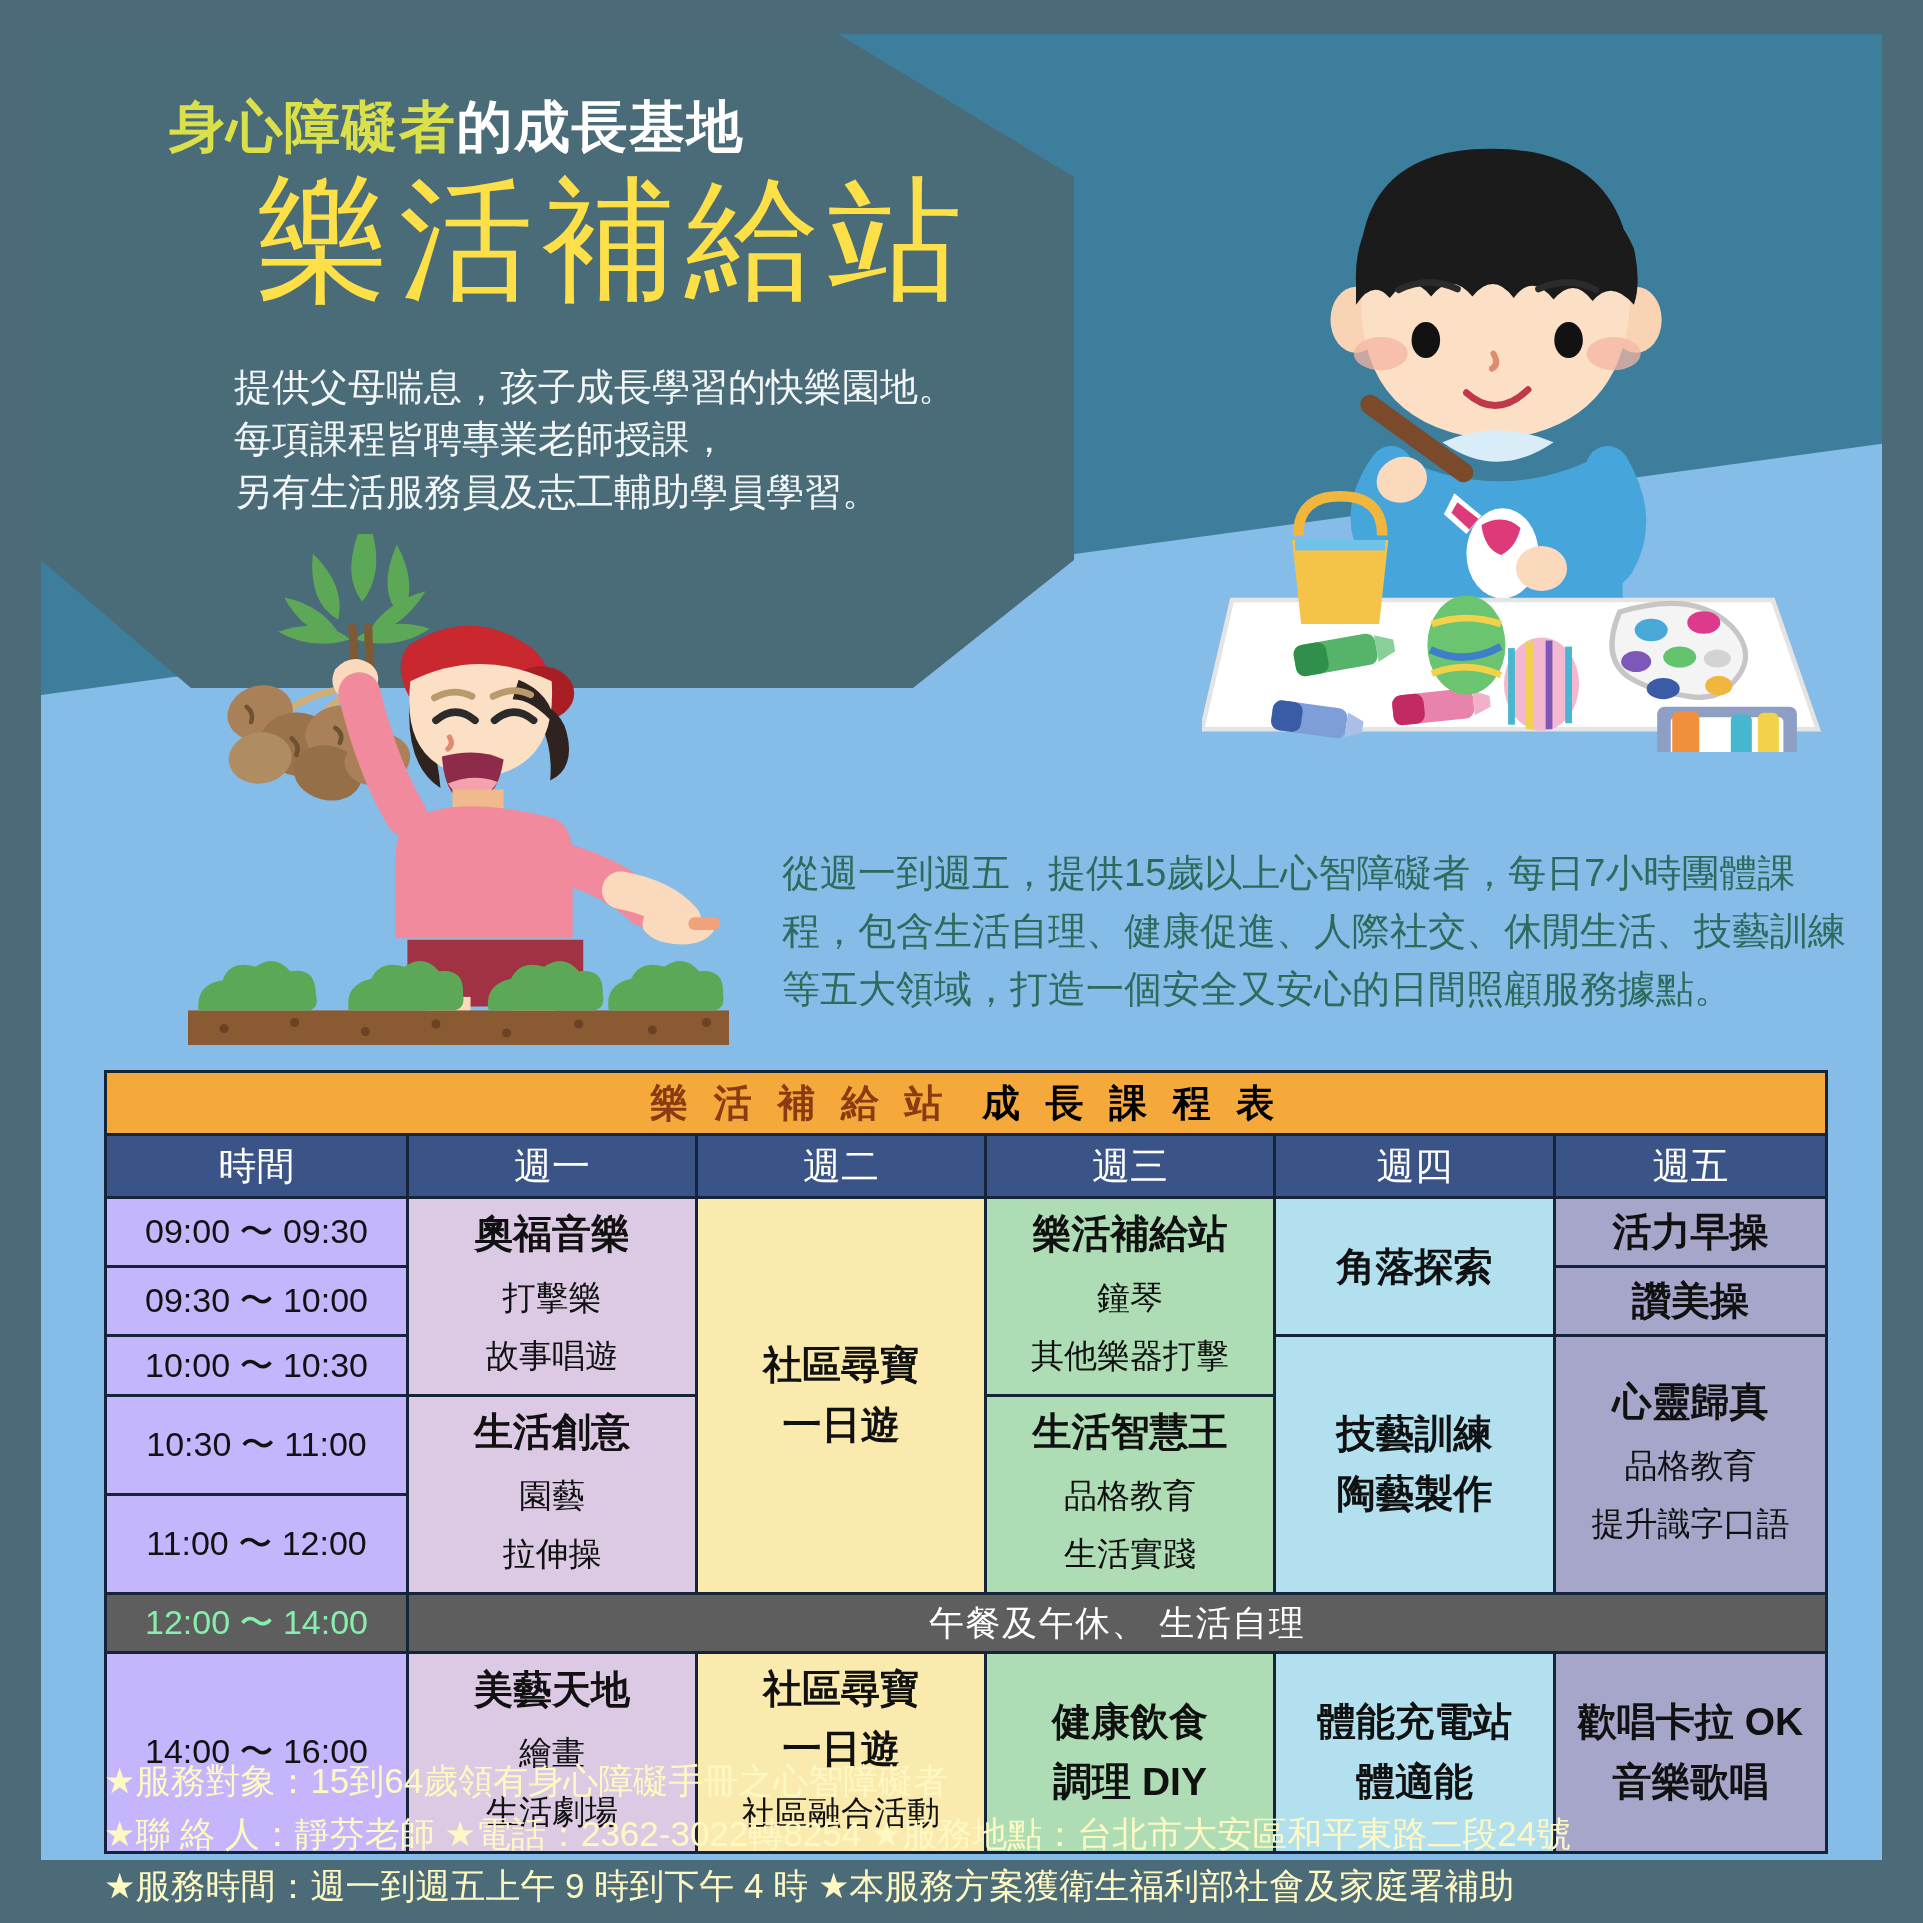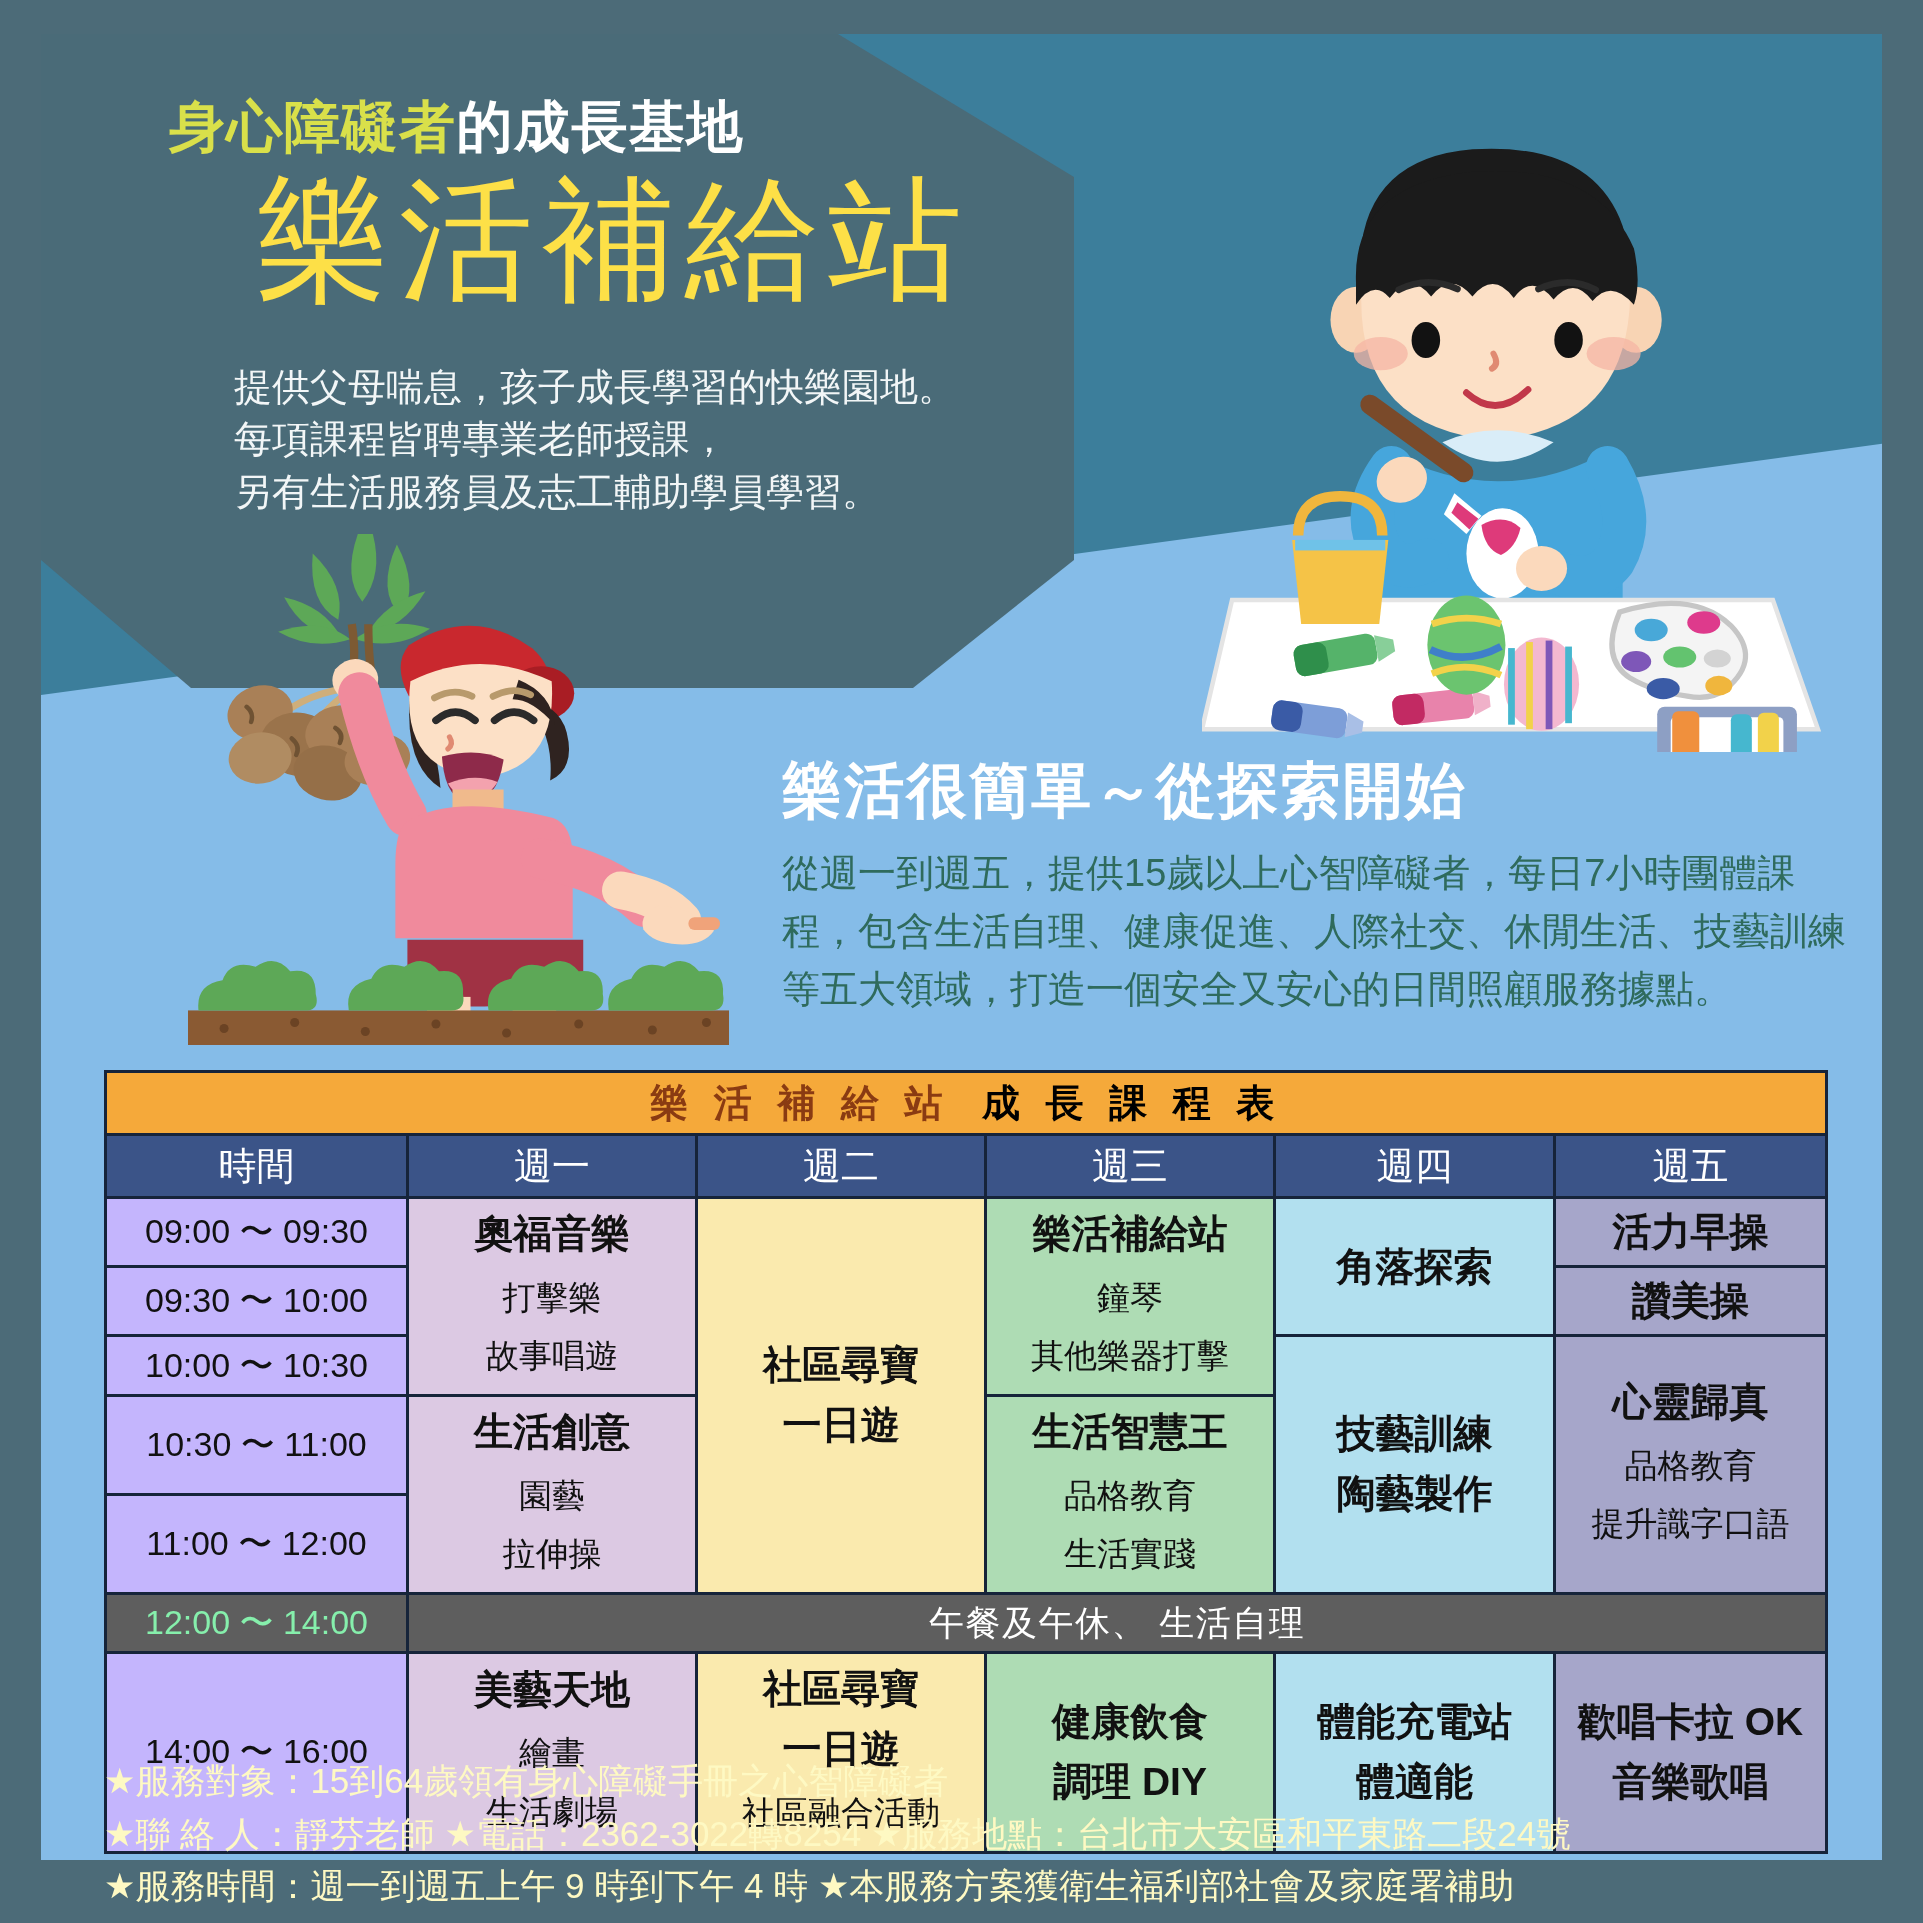--- a/index.html
+++ b/index.html
@@ -301,21 +301,20 @@
 
       <g fill="#5da857">
         <path d="M14 654 q-4 -34 32 -40 q10 -28 44 -18 q26 -18 46 6 q34 -6 34 30 q6 22 -14 22 Z"></path>
         <path d="M214 654 q-6 -34 30 -42 q12 -26 44 -16 q26 -18 46 6 q34 -4 32 30 q4 22 -16 22 Z"></path>
         <path d="M400 654 q-6 -34 30 -42 q12 -26 44 -16 q26 -18 46 6 q34 -4 32 30 q4 22 -16 22 Z"></path>
         <path d="M560 654 q-6 -34 30 -42 q12 -26 44 -16 q26 -18 46 6 q34 -4 32 30 q4 22 -16 22 Z"></path>
       </g>
     </svg>
   </div>
 
-  <div class="mid-head">樂活很簡單～從探索開始</div>
   <div class="mid-body">從週一到週五，提供15歲以上心智障礙者，每日7小時團體課程，包含生活自理、健康促進、人際社交、休閒生活、技藝訓練等五大領域，打造一個安全又安心的日間照顧服務據點。</div>
 
   <div class="tbl-wrap">
     <table class="sched">
       <colgroup>
         <col style="width:302px">
           <col style="width:289px">
           <col style="width:289px">
         <col style="width:289px">
           <col style="width:280px">

